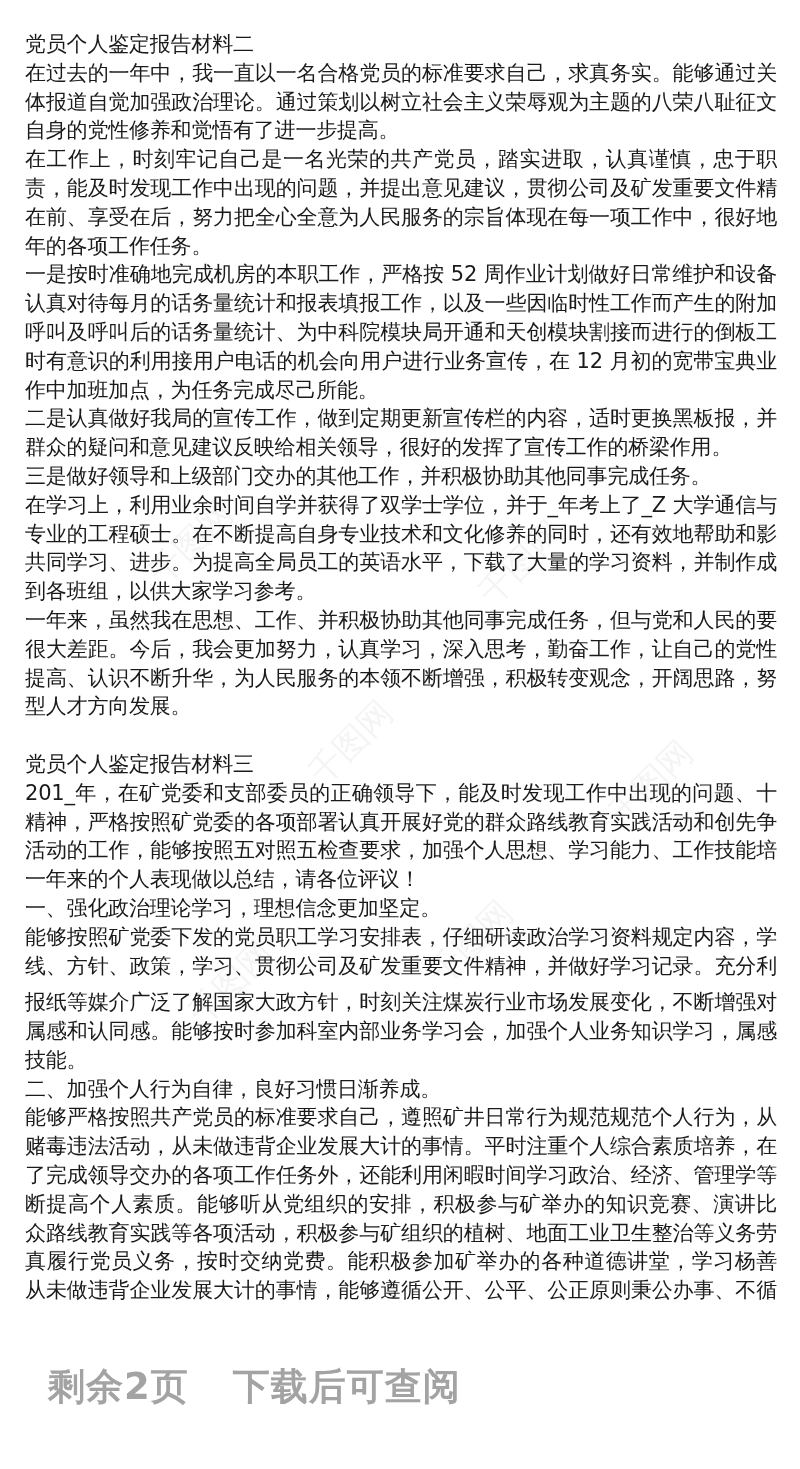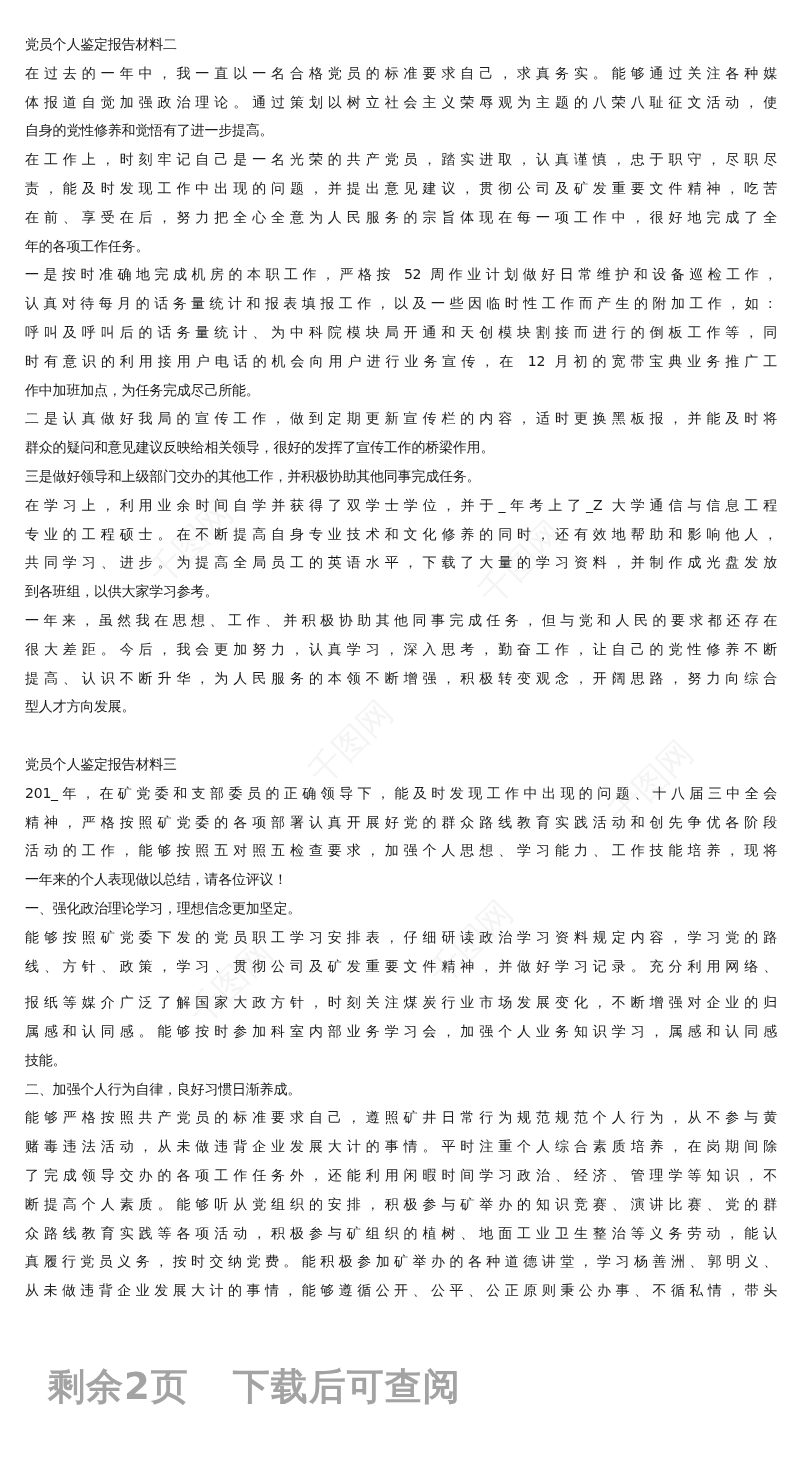--- a/index.html
+++ b/index.html
@@ -1,20 +1,20 @@
 <!DOCTYPE html>
 <html><head>
 <meta charset="utf-8">
 <style>
   html, body { margin: 0; padding: 0; background: #ffffff; }
   body { width: 800px; height: 1469px; position: relative; overflow: hidden; }
   .page {
     position: absolute; left: 25px; top: 30px; width: 752px;
     font-family: "DejaVu Sans", "Liberation Sans", sans-serif;
-    font-size: 14px; line-height: 28.8px; color: #1a1a1a;
+    font-size: 21px; line-height: 28.8px; color: #1a1a1a;
     letter-spacing: -0.2px;
   }
   .line { white-space: nowrap; height: 28.8px; }
   .justify { text-align: justify; text-align-last: justify; }
   .blank { height: 28.8px; }
   .watermark {
     position: absolute; font-family: "DejaVu Sans", sans-serif; font-size: 34px;
     color: rgba(0,0,0,0.045); transform: rotate(-45deg); pointer-events: none; white-space: nowrap;
   }
   .footer {

